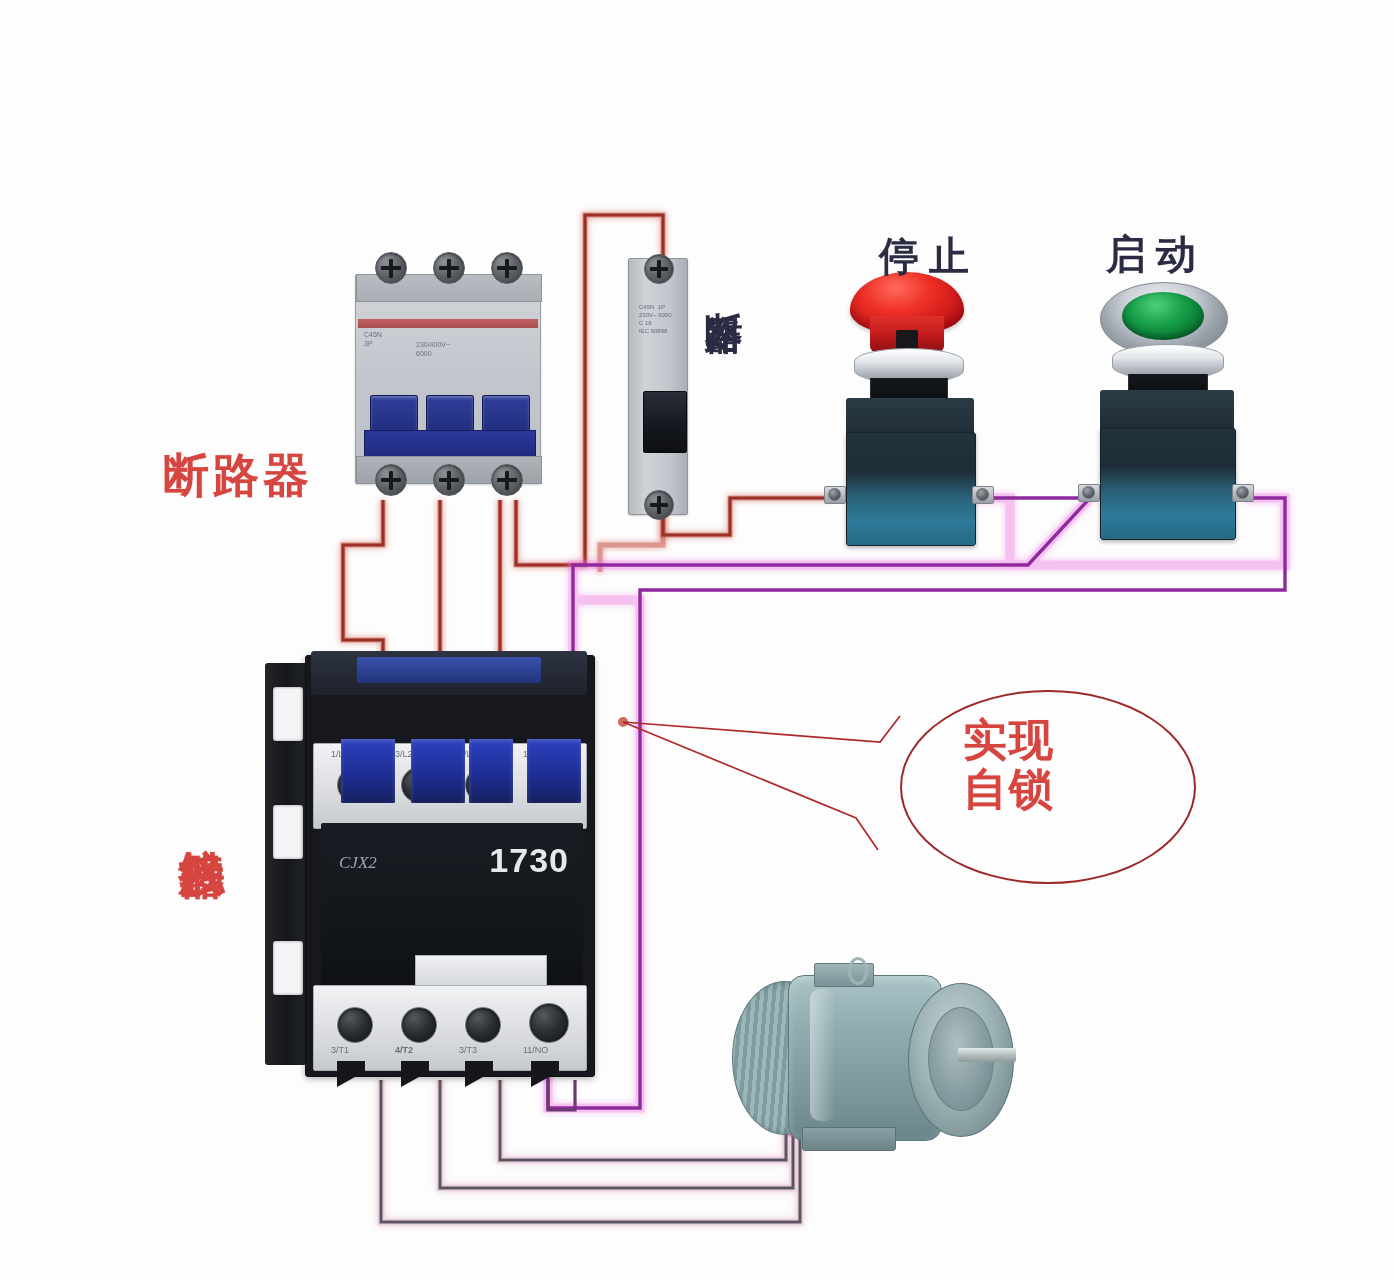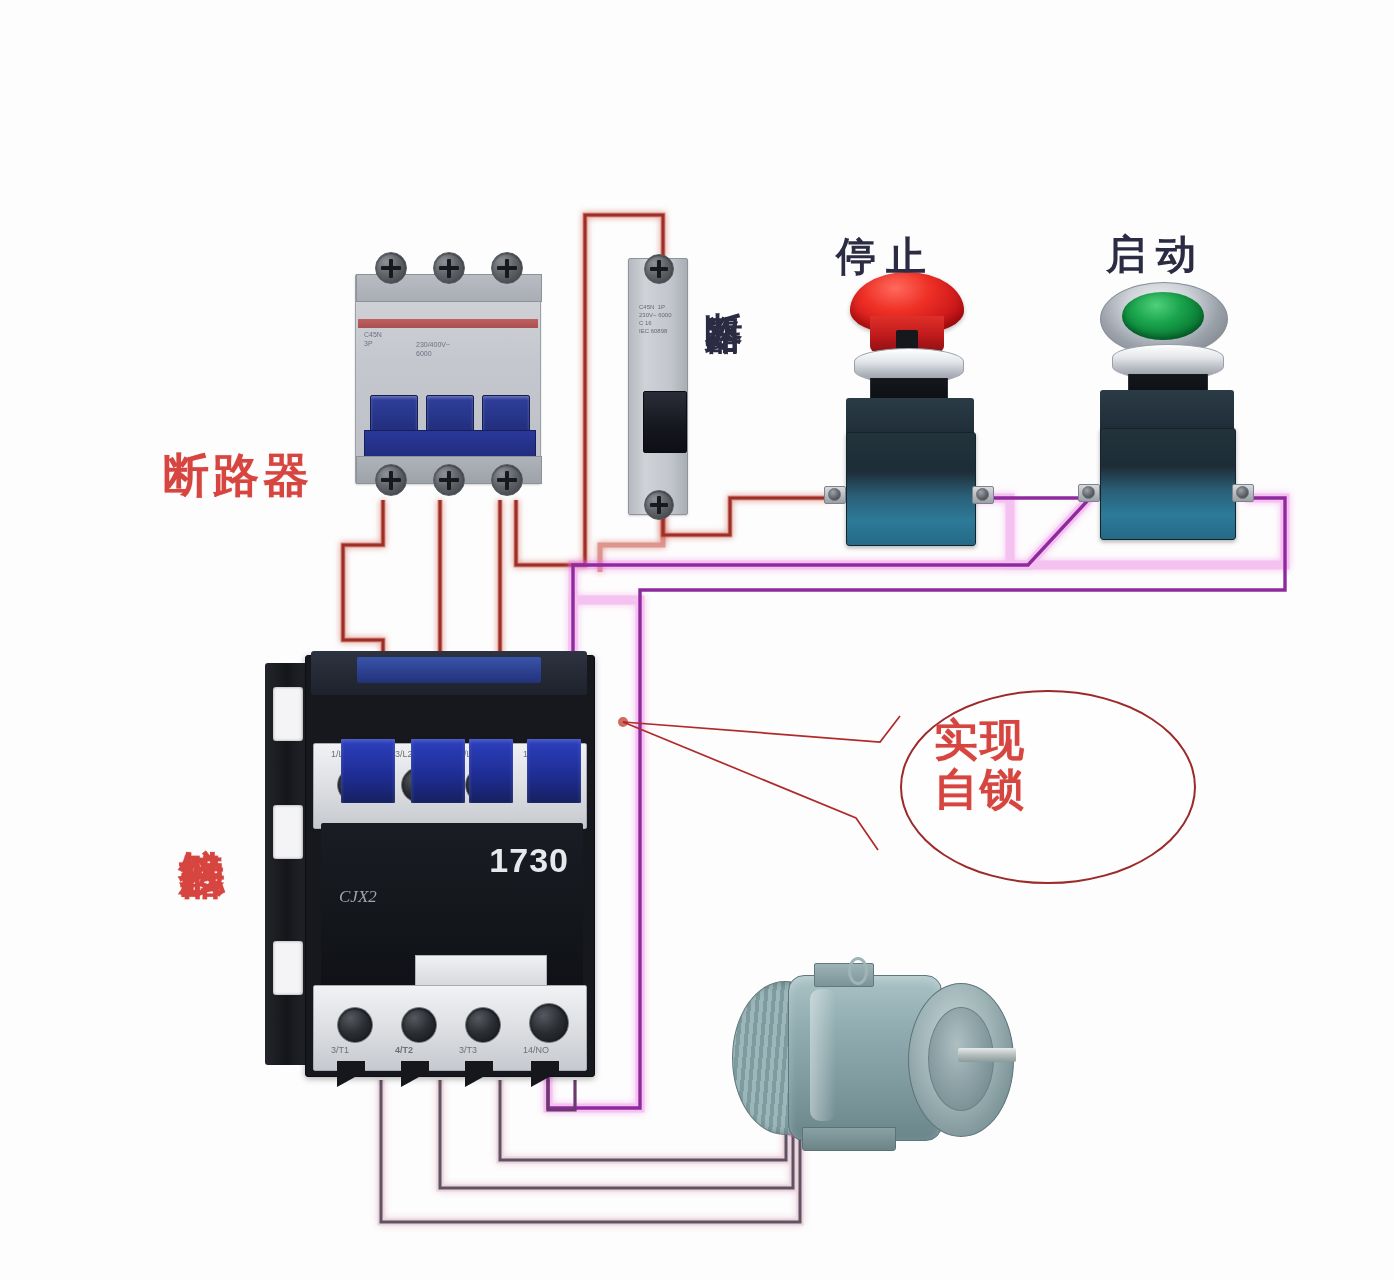--- a/index.html
+++ b/index.html
@@ -216,21 +216,21 @@
     border-radius: 2px;
   }
   .ctr .model {
     position: absolute; right: 14px; top: 18px;
     color: #e6e8ec; font-size: 34px; font-weight: bold;
     font-family: "Liberation Sans", sans-serif; letter-spacing: 1px;
   }
   .ctr .brand {
     position: absolute; left: 18px; top: 30px;
     color: #b9bec6; font-size: 17px; font-style: italic;
-    font-family: "Liberation Serif", serif; opacity: .85; margin-top: 34px;
+    font-family: "Liberation Serif", serif; opacity: .85;
   }
   .ctr .bluewin {
     position: absolute; top: 84px; height: 64px;
     background: linear-gradient(180deg,#2c3fbe 0%,#1e2d93 58%,#16205f 100%);
     border-radius: 1px;
     box-shadow: inset 0 2px 4px rgba(255,255,255,.2);
   }
   .ctr .whitebar {
     position: absolute; left: 150px; top: 300px; width: 130px; height: 34px;
     background: linear-gradient(180deg,#f0f1f3,#d2d5d9);
@@ -309,21 +309,21 @@
   
   .callout {
     position: absolute; left: 900px; top: 690px; width: 292px; height: 190px;
     border: 2px solid #9c2a2a; border-radius: 50%;
     background: rgba(255,255,255,.55);
   }
   .callout .txt {
     position: absolute; left: 32px; top: 24px; width: 150px;
     color: #d6453f; font-size: 44px; font-weight: bold;
     font-family: "Liberation Serif", serif; line-height: 1.12;
-    text-align: left; letter-spacing: 2px;
+    text-align: center; letter-spacing: 2px;
     text-shadow: 0 0 1px rgba(214,69,63,.4);
   }
 </style>
 </head>
 <body>
 
 <div id="stage">
 
   <svg id="wires" viewBox="0 0 1394 1280">
     <defs>
@@ -503,21 +503,21 @@
     <div class="whitebar"></div>
 
     <div class="termBlock bot"></div>
     <div class="tscrew" style="left:72px; top:352px;"></div>
     <div class="tscrew" style="left:136px; top:352px;"></div>
     <div class="tscrew" style="left:200px; top:352px;"></div>
     <div class="tscrew" style="left:264px; top:348px; width:38px; height:38px;"></div>
     <div class="tlabel" style="left:66px; top:390px;">3/T1</div>
     <div class="tlabel" style="left:130px; top:390px;font-weight:bold;">4/T2</div>
     <div class="tlabel" style="left:194px; top:390px;">3/T3</div>
-    <div class="tlabel" style="left:258px; top:390px;">14/NO</div>
+    <div class="tlabel" style="left:258px; top:390px;">11/NO</div>
 
     <div class="foot" style="left:72px; top:406px;"></div>
     <div class="foot" style="left:136px; top:406px;"></div>
     <div class="foot" style="left:200px; top:406px;"></div>
     <div class="foot" style="left:266px; top:406px;"></div>
   </div>
 
   <div class="motor">
     <div class="fin"></div>
     <div class="barrel"></div>
@@ -534,17 +534,17 @@
     <div class="txt">实现
 自锁</div>
   </div>
 
   <div class="lbl lbl-red" style="left:163px; top:452px; font-size:46px; letter-spacing:4px;">断路器</div>
 
   <div class="lbl lbl-dark vert" style="left:703px; top:282px; font-size:38px;">断路器</div>
 
   <div class="lbl lbl-red vert" style="left:178px; top:812px; font-size:46px;">接触器</div>
 
-  <div class="lbl lbl-dark" style="left:836px; top:236px; font-size:40px; letter-spacing:10px;">停止</div>
+  <div class="lbl lbl-dark" style="left:879px; top:236px; font-size:40px; letter-spacing:10px;">停止</div>
 
   <div class="lbl lbl-dark" style="left:1106px; top:234px; font-size:40px; letter-spacing:10px;">启动</div>
 
 </div>
 
 </body></html>

